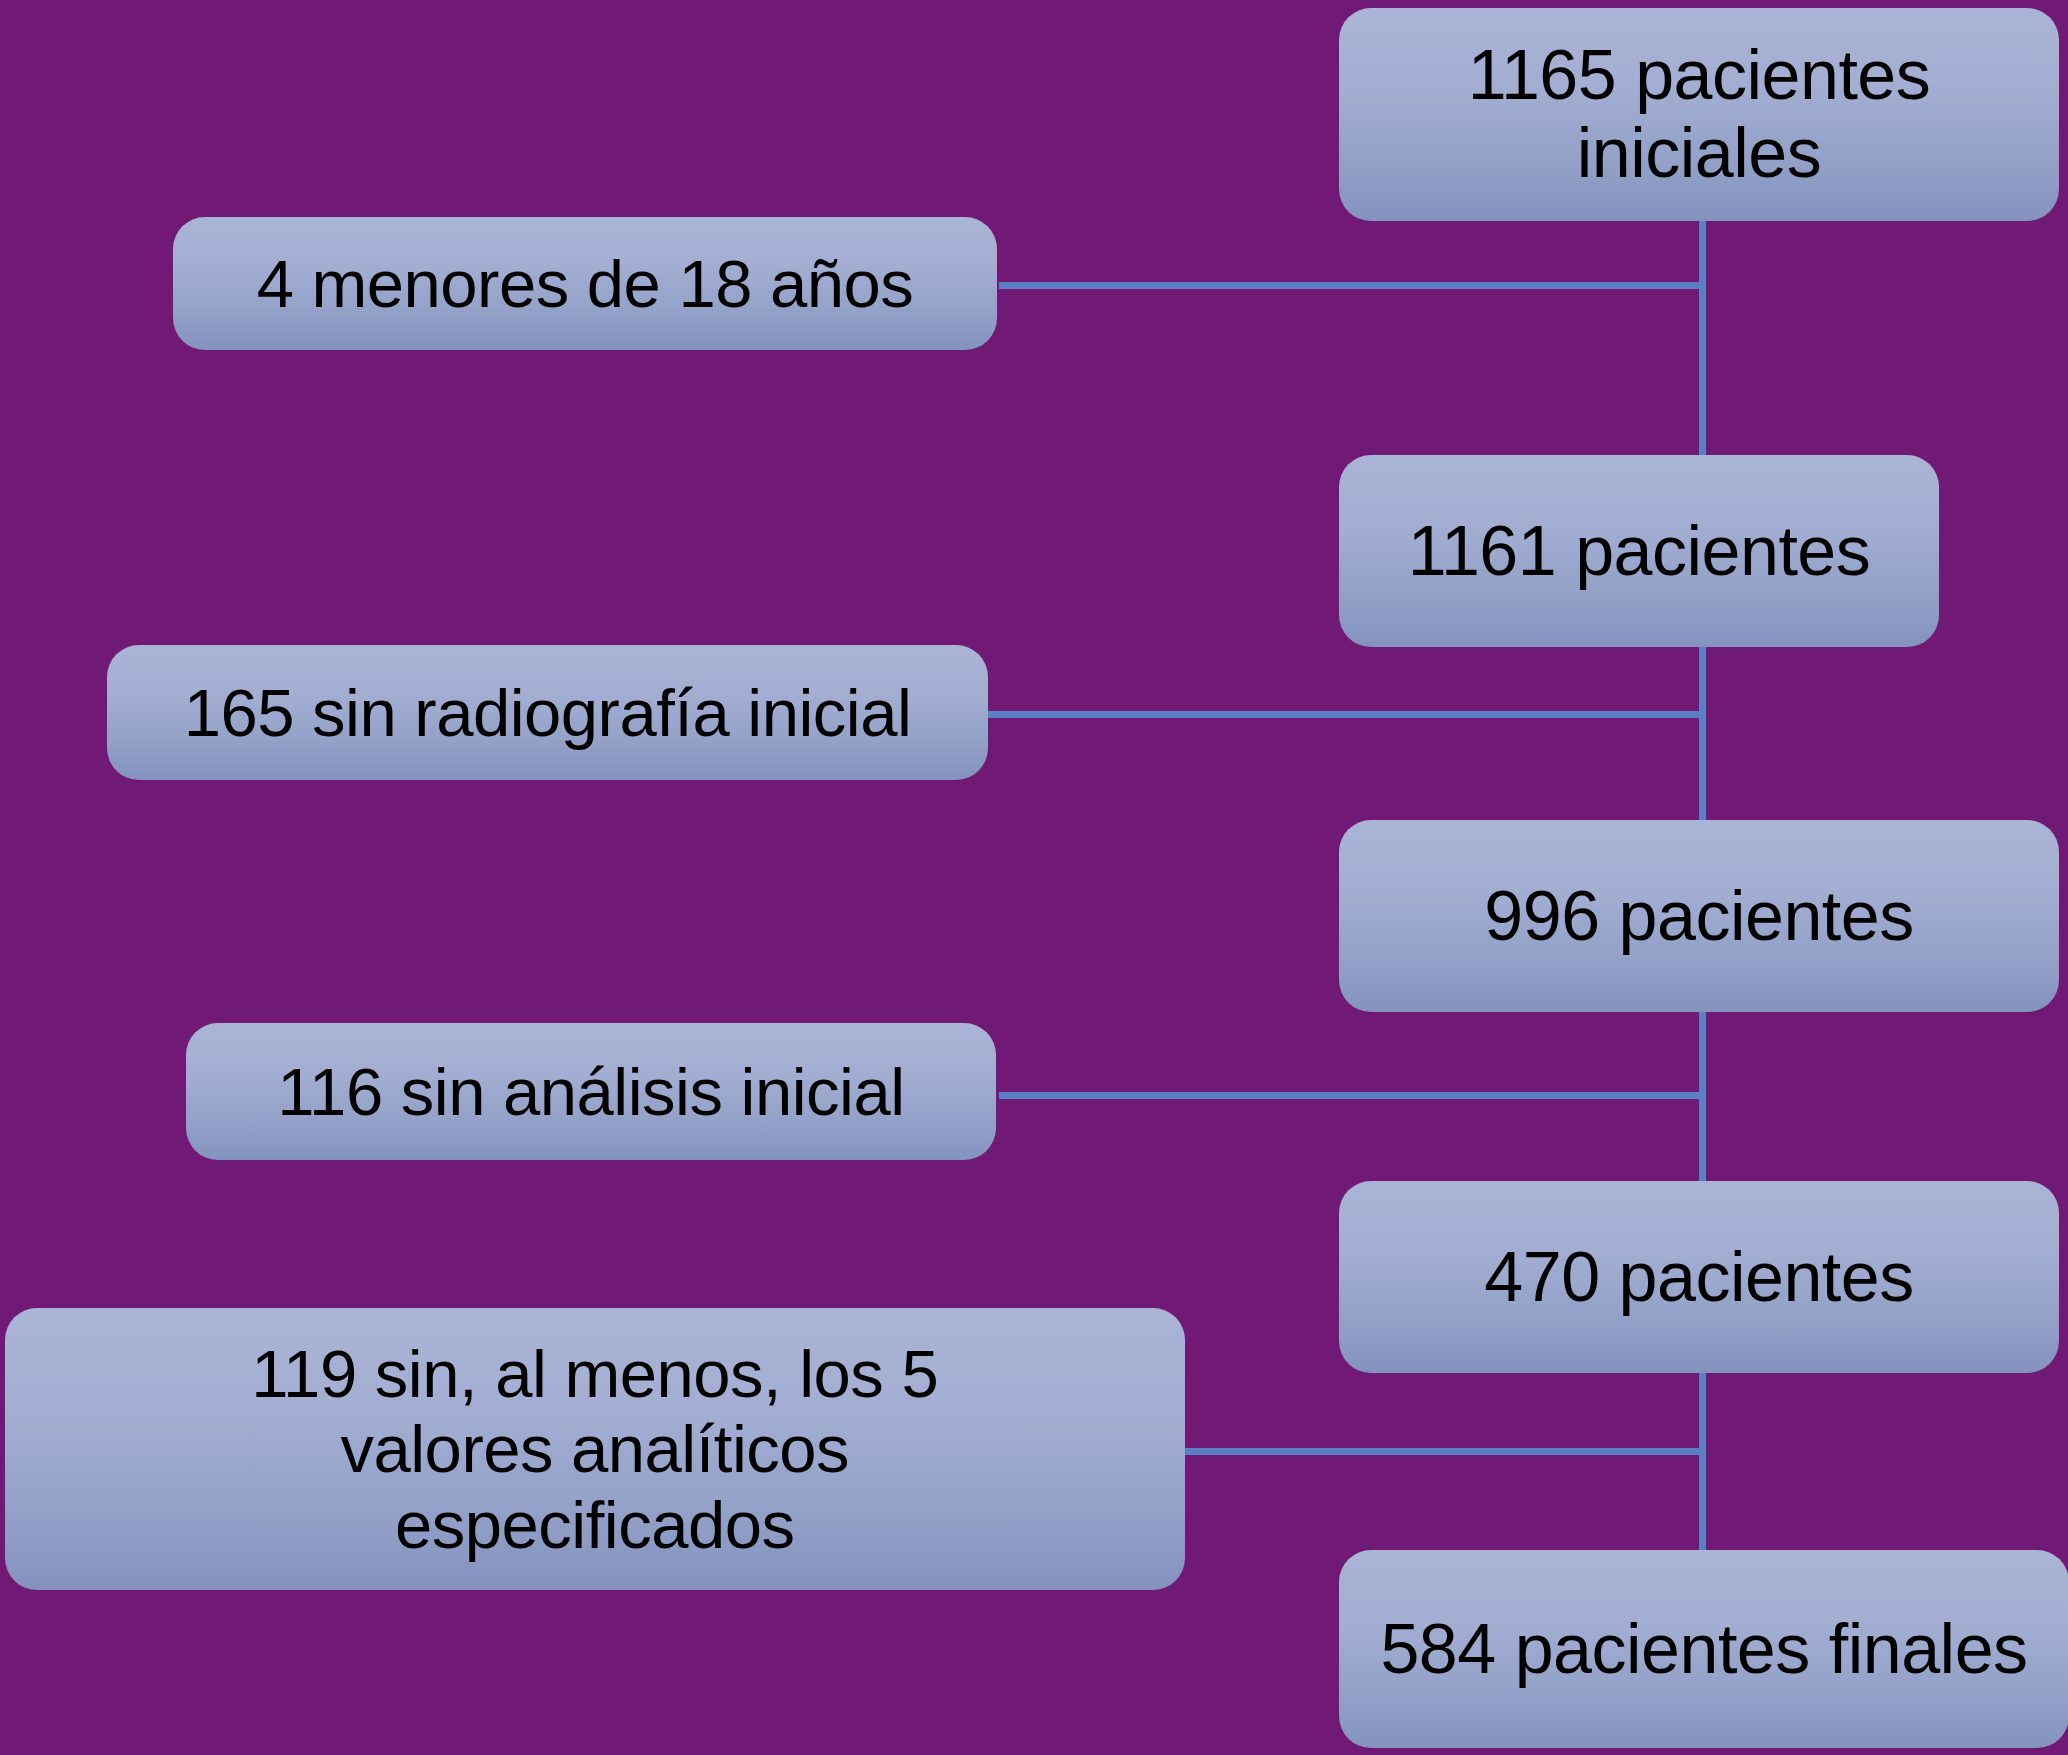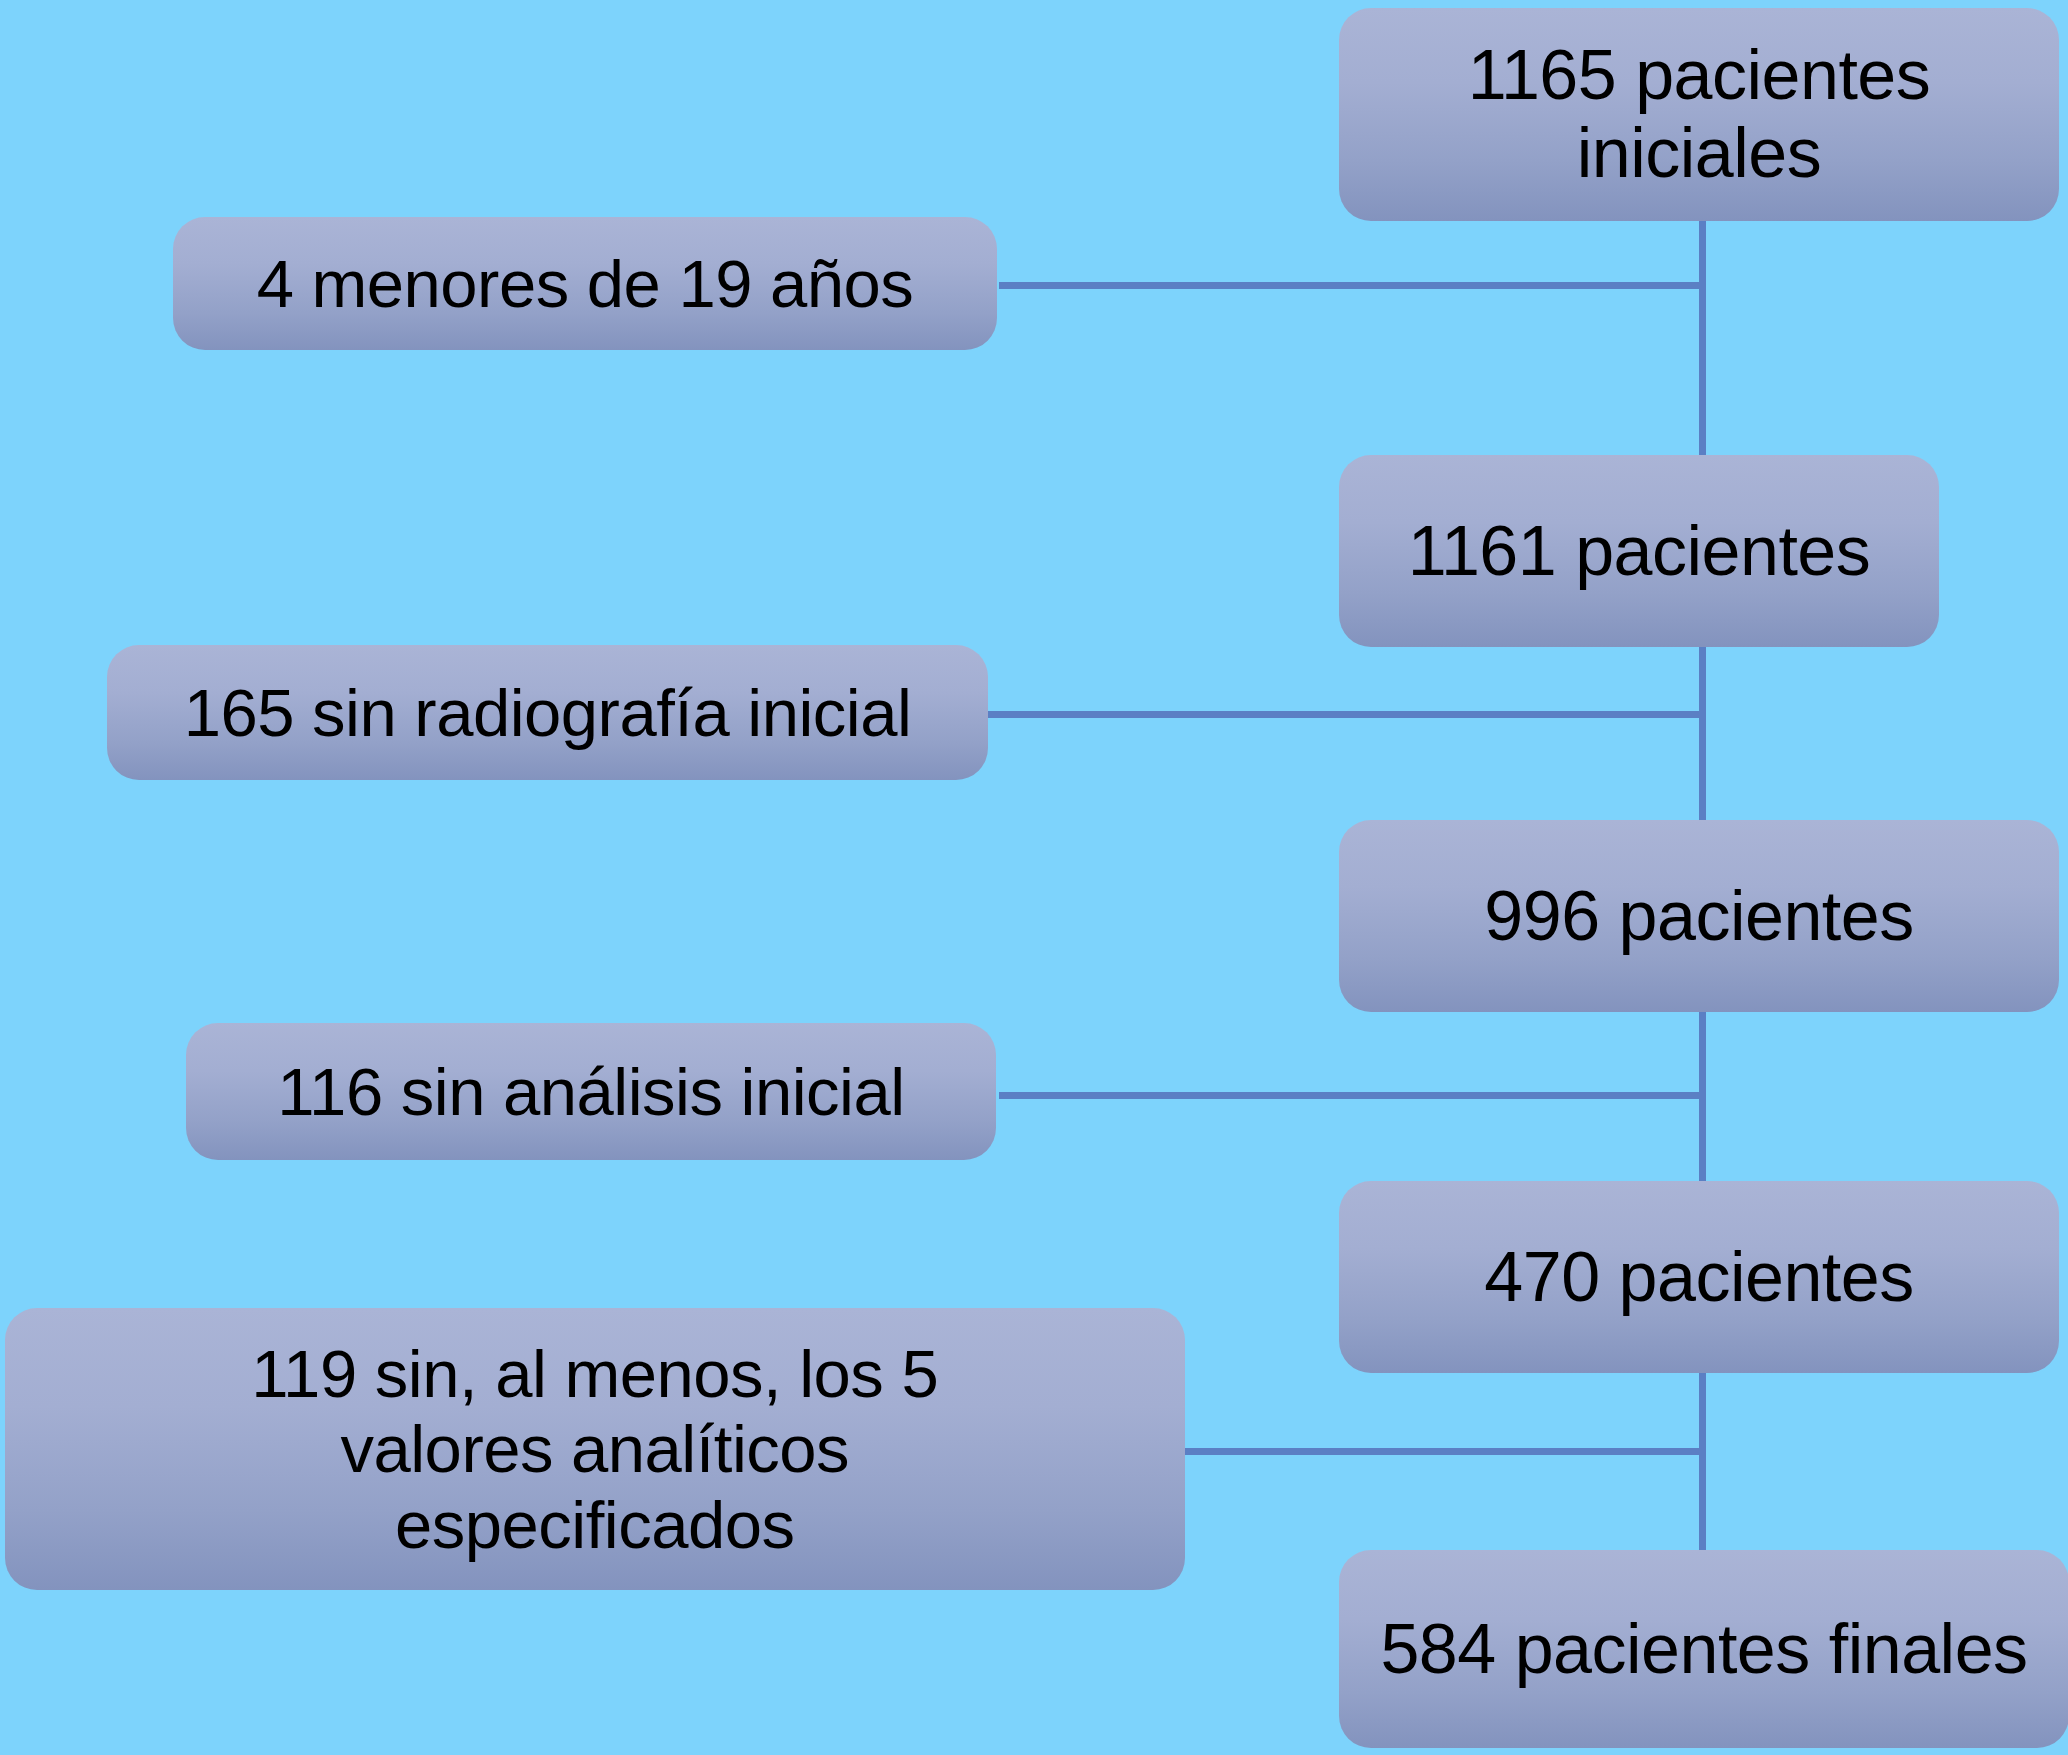--- a/index.html
+++ b/index.html
@@ -4,21 +4,21 @@
 <style>
   html, body {
     margin: 0;
     padding: 0;
     background: #ffffff;
   }
   #stage {
     position: relative;
     width: 2069px;
     height: 1756px;
-    background: #7dd3fc;
+    background: #701a75;
     overflow: hidden;
     font-family: "Liberation Sans", sans-serif;
   }
 
   
   .node {
     position: absolute;
     box-sizing: border-box;
     border-radius: 32px;
     background: linear-gradient(to bottom, #aab4d6 0%, #a3aed2 35%, #93a1c8 72%, #8393be 100%);
@@ -87,21 +87,21 @@
 
   <div class="node fs-main" style="left:1339px; top:1181px; width:720px; height:192px;">
     <span class="label">470 pacientes</span>
   </div>
 
   <div class="node fs-main" style="left:1339px; top:1550px; width:730px; height:198px;">
     <span class="label">584 pacientes finales</span>
   </div>
 
   <div class="node fs-side" style="left:173px; top:217px; width:824px; height:133px;">
-    <span class="label">4 menores de 19 años</span>
+    <span class="label">4 menores de 18 años</span>
   </div>
 
   <div class="node fs-side" style="left:107px; top:645px; width:881px; height:135px;">
     <span class="label">165 sin radiografía inicial</span>
   </div>
 
   <div class="node fs-side" style="left:186px; top:1023px; width:810px; height:137px;">
     <span class="label">116 sin análisis inicial</span>
   </div>
 

